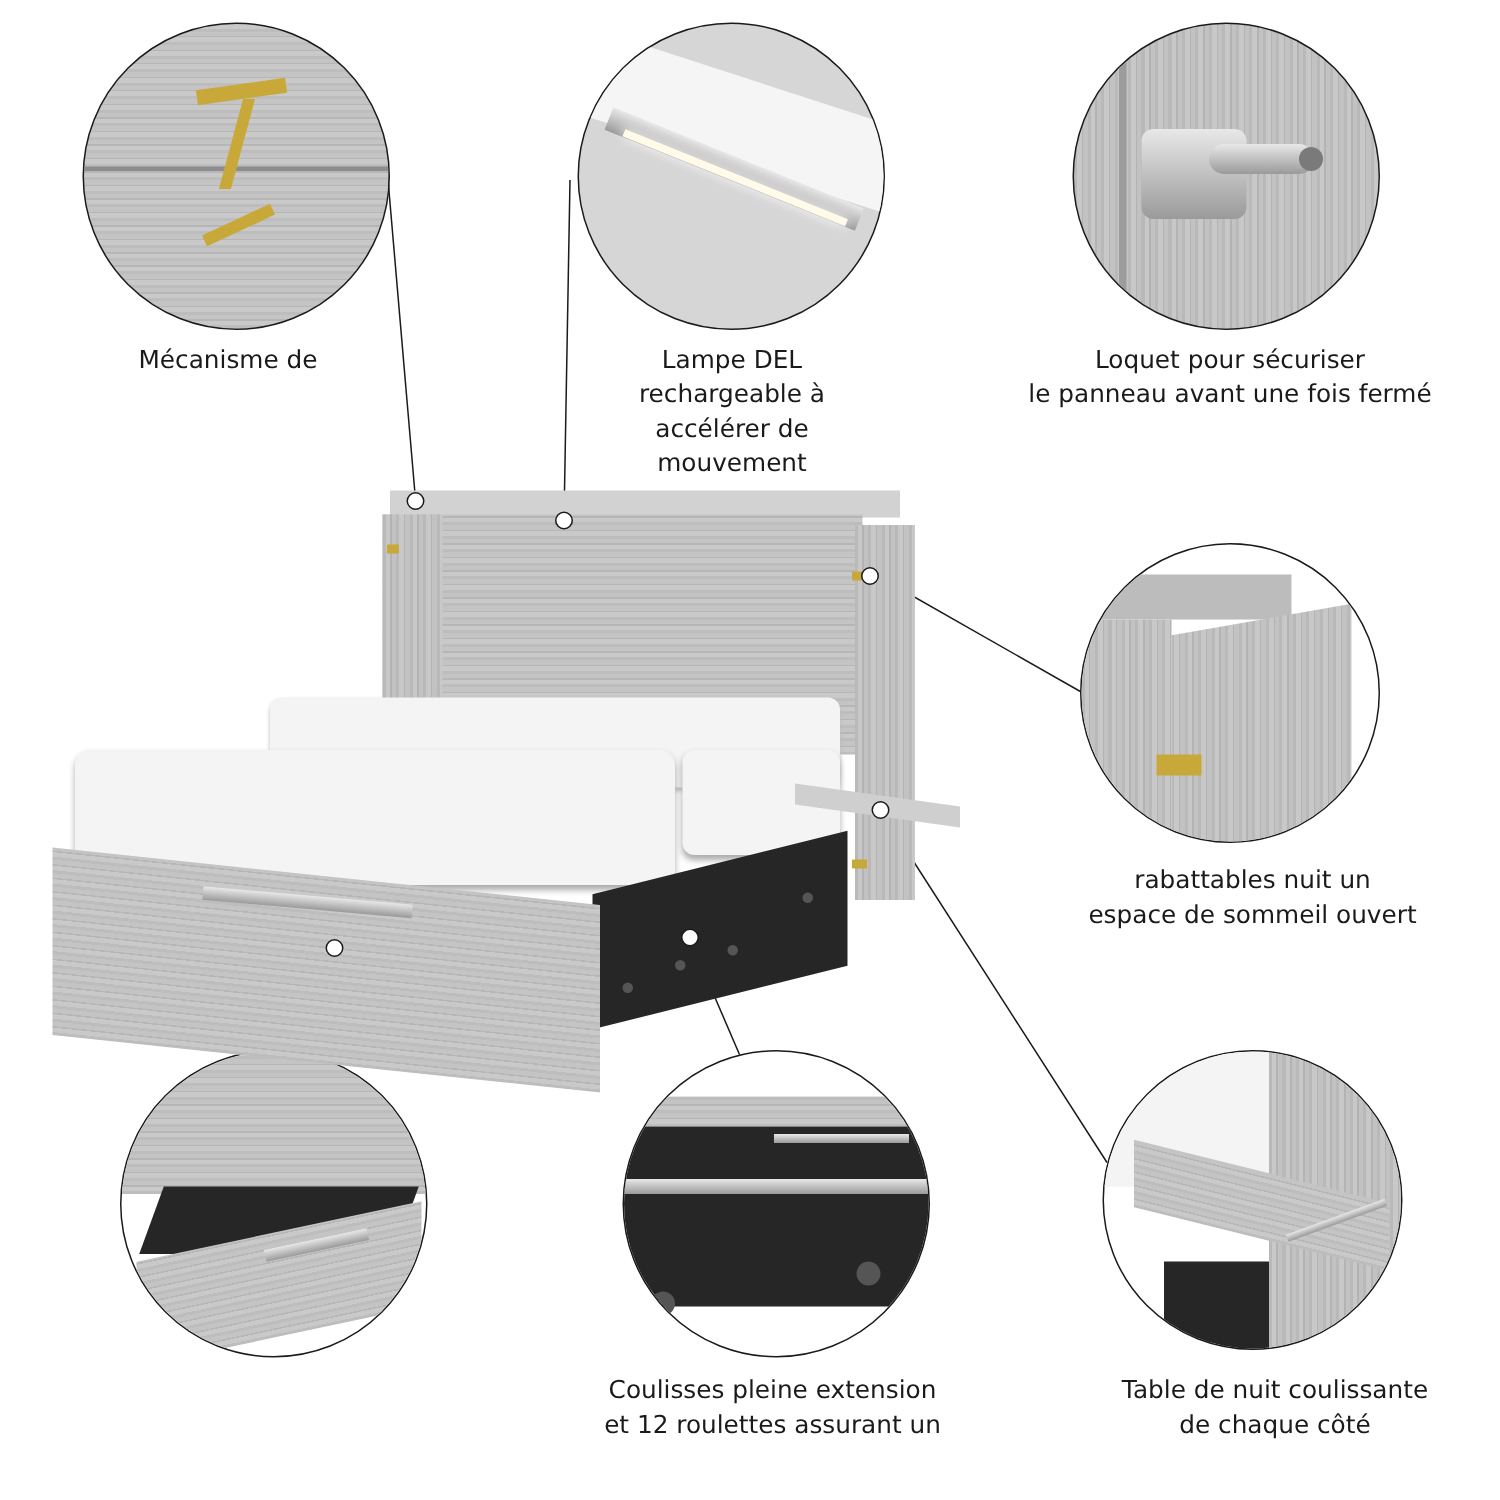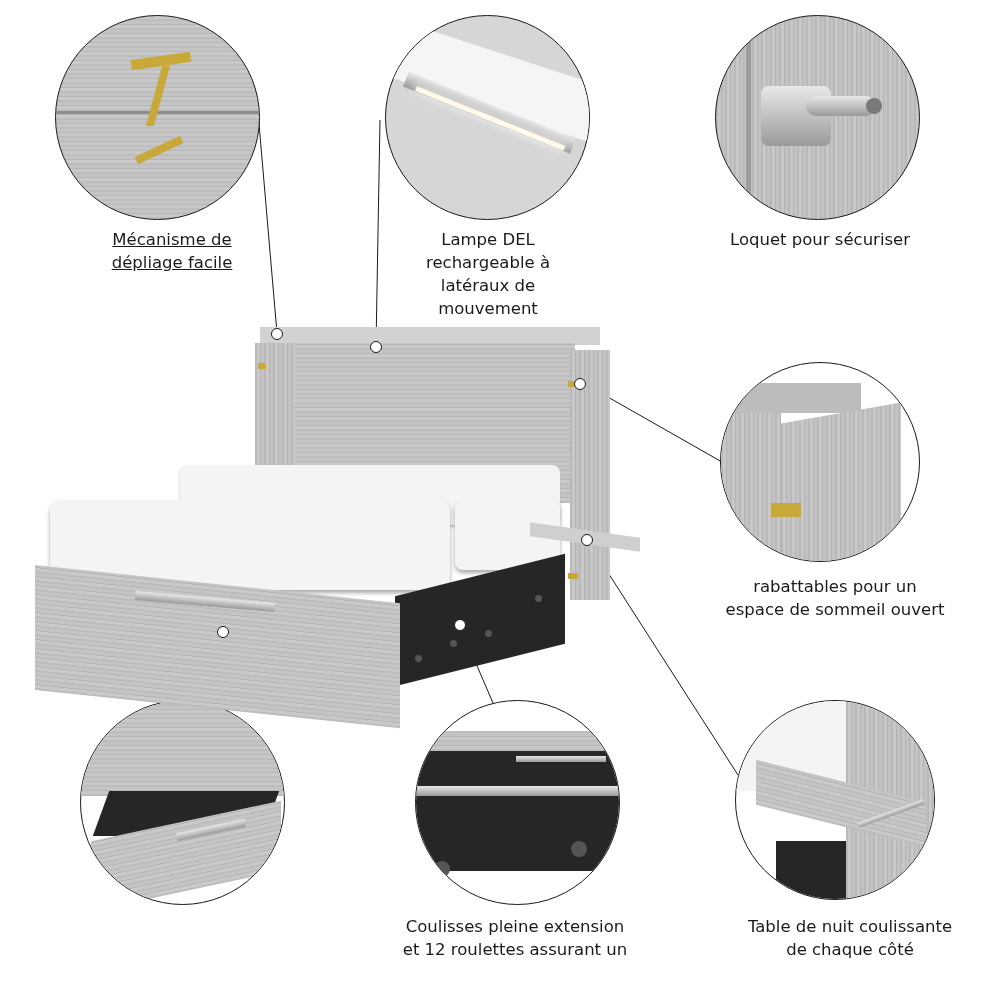--- a/index.html
+++ b/index.html
@@ -114,35 +114,35 @@
   <div class="abs brass" style="left:538px;top:248px;width:10px;height:6px;"></div>
 </div>
 
 <div class="dot" style="left:277px;top:334px;"></div>
 <div class="dot" style="left:376px;top:347px;"></div>
 <div class="dot" style="left:580px;top:384px;"></div>
 <div class="dot" style="left:587px;top:540px;"></div>
 <div class="dot" style="left:223px;top:632px;"></div>
 <div class="dot" style="left:460px;top:625px;"></div>
 
-<div class="label" style="left:72px;top:228px;width:200px;text-decoration:underline;">
+<div class="label" style="left:52px;top:228px;width:200px;">
   <span>Mécanisme de</span>
-  <span>dépliage facile</span>
 </div>
 <div class="label" style="left:388px;top:228px;width:200px;">
   <span>Lampe DEL</span>
   <span>rechargeable à</span>
-  <span>latéraux de</span>
+  <span>accélérer de</span>
   <span>mouvement</span>
 </div>
 <div class="label" style="left:660px;top:228px;width:320px;">
   <span>Loquet pour sécuriser</span>
+  <span>le panneau avant une fois fermé</span>
 </div>
 <div class="label" style="left:690px;top:575px;width:290px;">
-  <span>rabattables pour un</span>
+  <span>rabattables nuit un</span>
   <span>espace de sommeil ouvert</span>
 </div>
 <div class="label" style="left:55px;top:915px;width:260px;">
 </div>
 <div class="label" style="left:385px;top:915px;width:260px;">
   <span>Coulisses pleine extension</span>
   <span>et 12 roulettes assurant un</span>
 </div>
 <div class="label" style="left:715px;top:915px;width:270px;">
   <span>Table de nuit coulissante</span>

